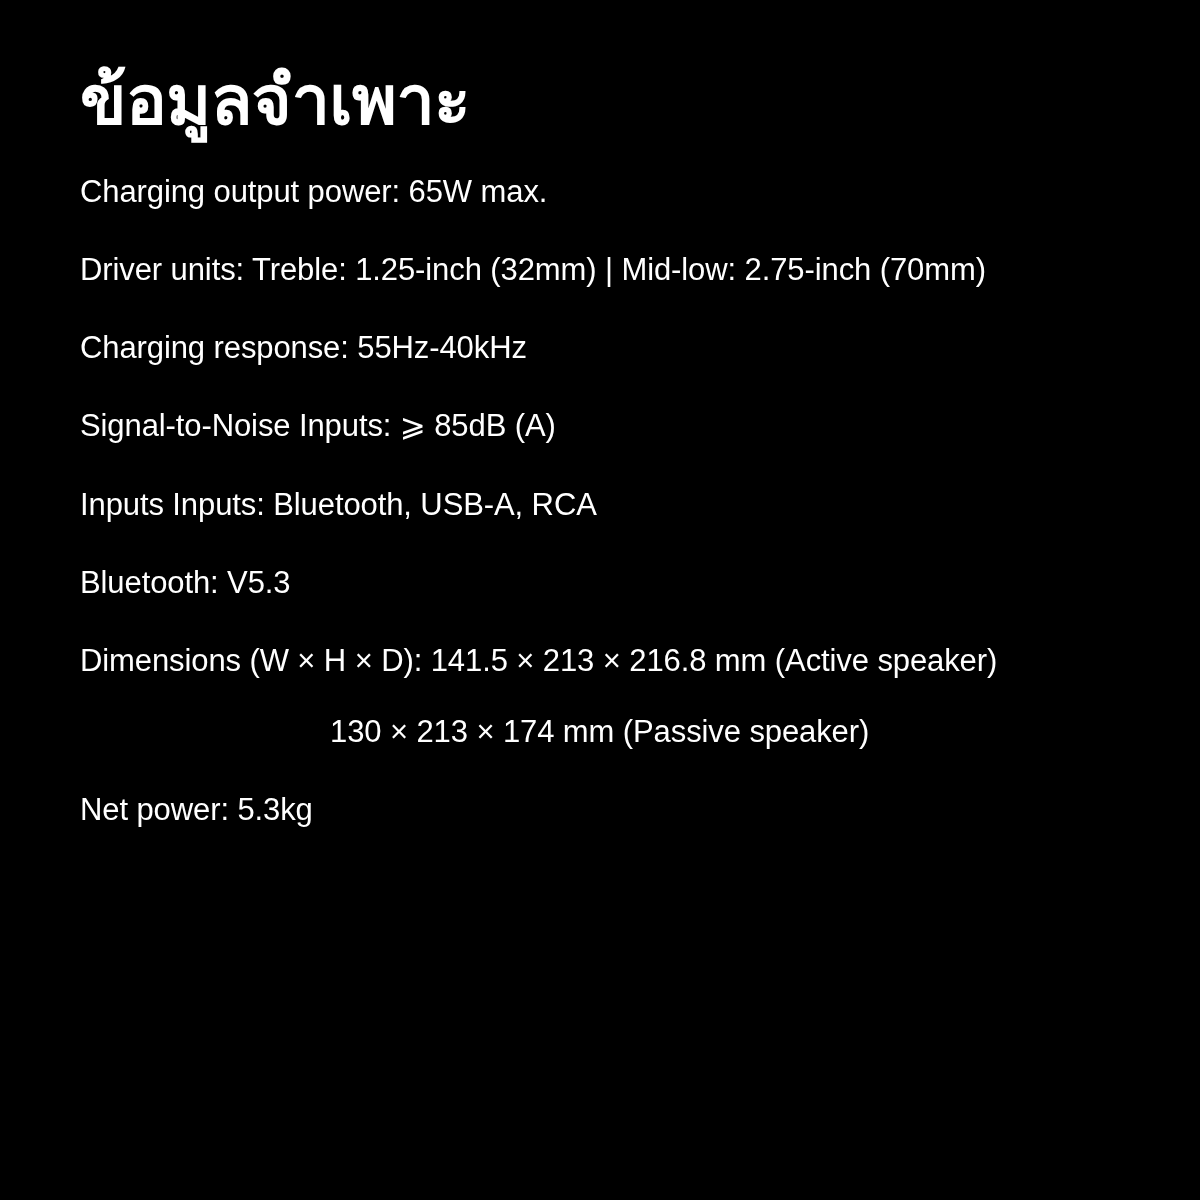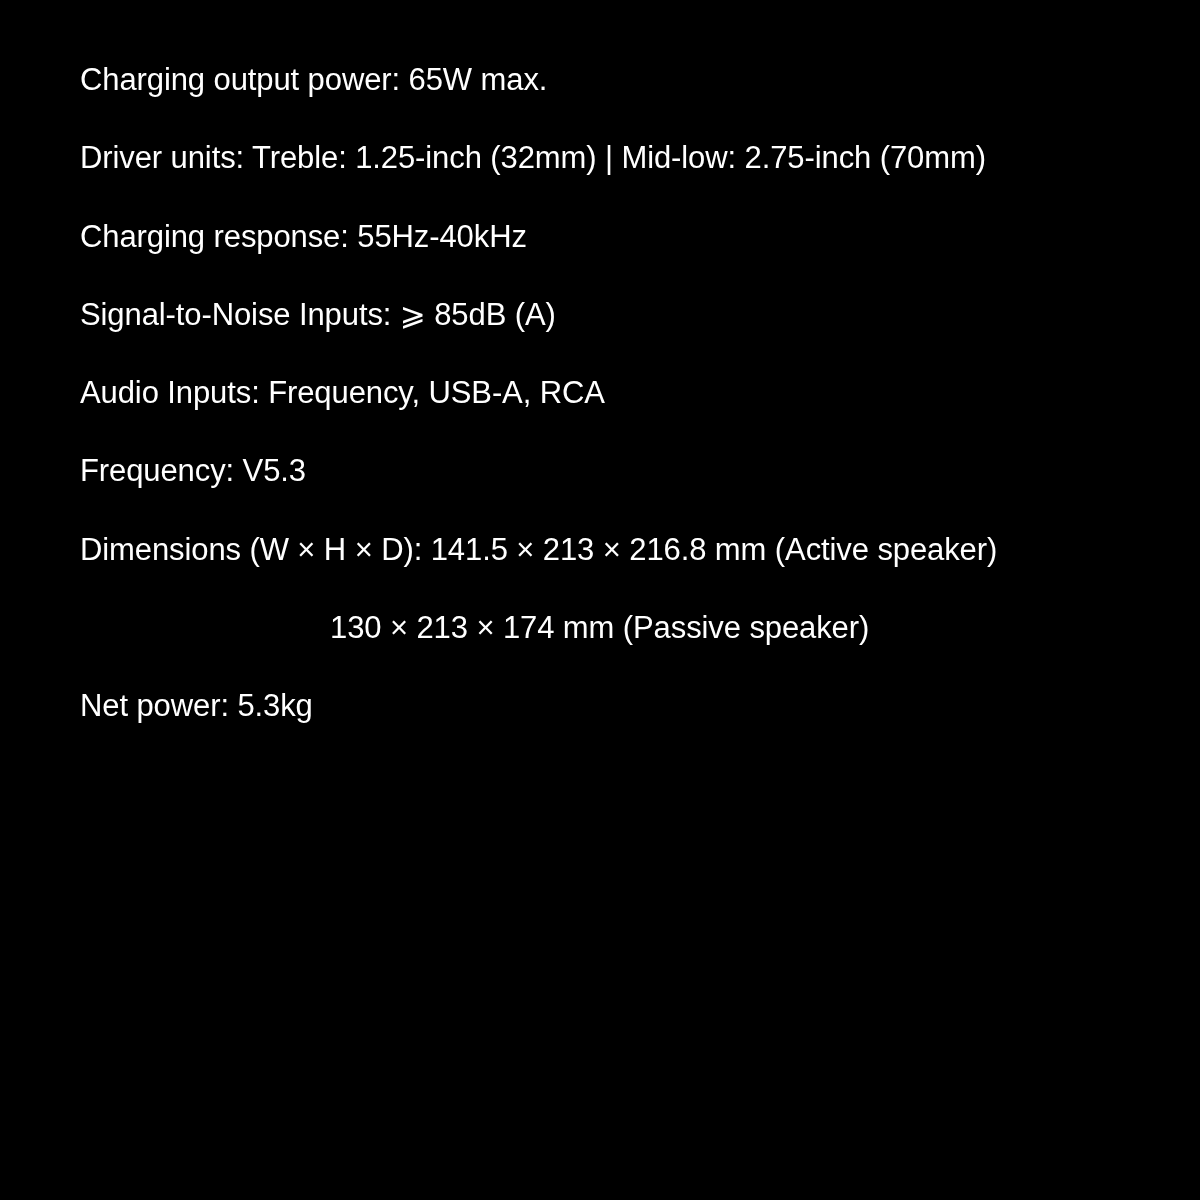--- a/index.html
+++ b/index.html
@@ -47,34 +47,35 @@
     margin: 0 0 38px 0;
     letter-spacing: -0.1px;
     white-space: nowrap;
   }
 
   .spec-line.indented {
     padding-left: 250px;
   }
 
   .spec-line.tight {
-    margin-bottom: 38px;
+    margin-bottom: 30px;
   }
 </style>
 </head>
 <body>
 
 <div class="page">
 
+  <h1 class="spec-title">ข้อมูลจำเพาะ</h1>
 
   <ul class="spec-list">
     <li class="spec-line">Charging output power: 65W max.</li>
     <li class="spec-line">Driver units: Treble: 1.25-inch (32mm) | Mid-low: 2.75-inch (70mm)</li>
     <li class="spec-line">Charging response: 55Hz-40kHz</li>
     <li class="spec-line">Signal-to-Noise Inputs: ⩾ 85dB (A)</li>
-    <li class="spec-line">Audio Inputs: Frequency, USB-A, RCA</li>
-    <li class="spec-line">Frequency: V5.3</li>
+    <li class="spec-line">Inputs Inputs: Bluetooth, USB-A, RCA</li>
+    <li class="spec-line">Bluetooth: V5.3</li>
     <li class="spec-line tight">Dimensions (W × H × D): 141.5 × 213 × 216.8 mm (Active speaker)</li>
     <li class="spec-line indented">130 × 213 × 174 mm (Passive speaker)</li>
     <li class="spec-line">Net power: 5.3kg</li>
   </ul>
 
 </div>
 
 </body></html>

